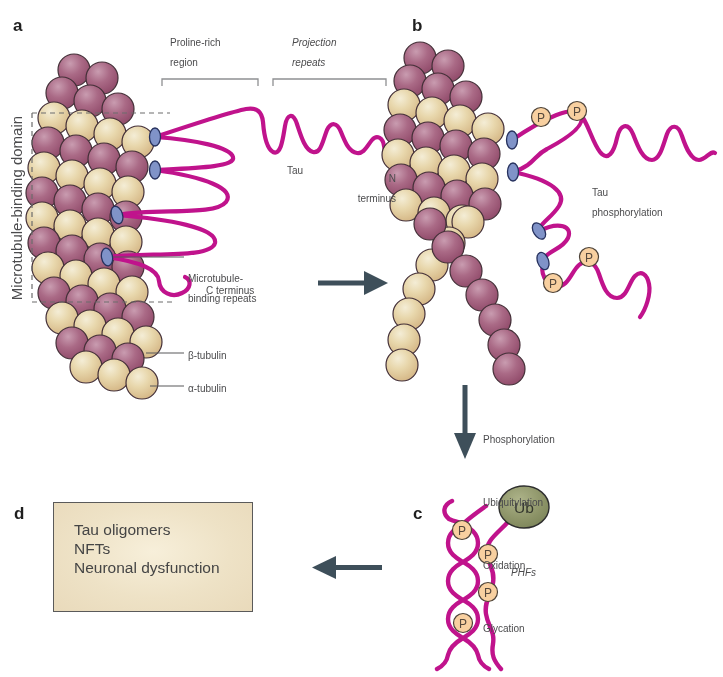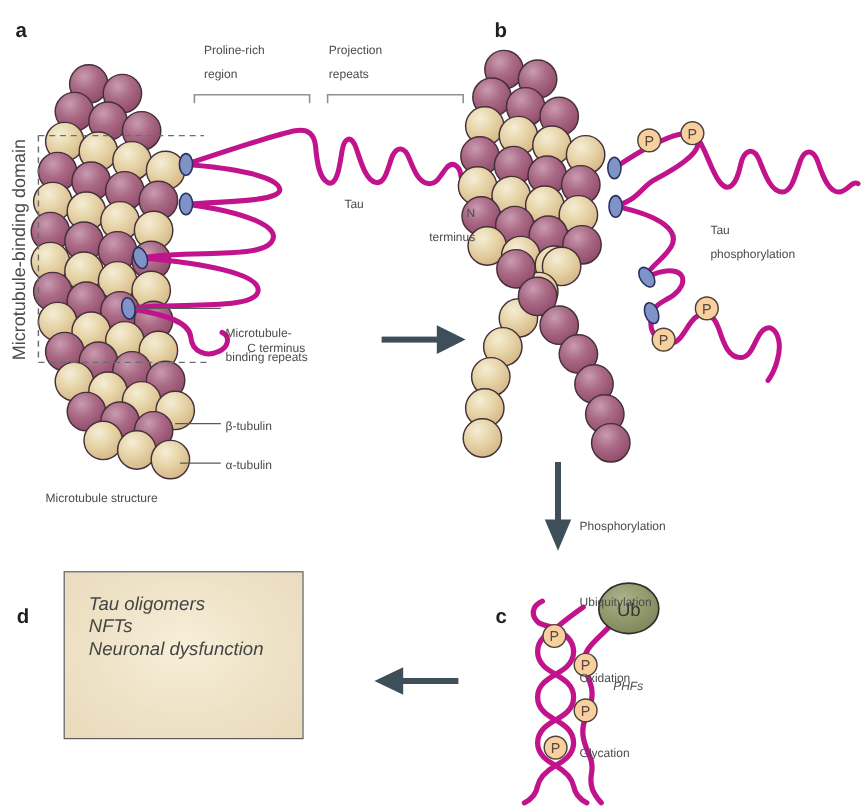--- a/index.html
+++ b/index.html
@@ -10,24 +10,23 @@
   .stage svg{position:absolute;left:0;top:0;}
   .lbl{position:absolute;font-size:10px;line-height:20px;color:#4b4b4d;white-space:pre;}
   .panel-letter{position:absolute;font-size:17px;font-weight:bold;color:#1f1f1f;}
   .vert{
     position:absolute;left:16px;top:208px;white-space:nowrap;
     transform:translate(-50%,-50%) rotate(-90deg);
     font-size:15px;color:#4b4b4d;
   }
   .right-align{text-align:right;}
   .outcome-box{
-    position:absolute;left:53px;top:476px;width:200px;height:140px;box-sizing:border-box;
+    position:absolute;left:53px;top:502px;width:200px;height:110px;box-sizing:border-box;
     border:1.6px solid #5a5a5a;
     background:radial-gradient(ellipse at 50% 45%, #f7efda 0%, #eee2c6 55%, #e9dabb 100%);
-    font-style:italic;
   }
   .outcome-box .inner{padding:17px 10px 0 20px;font-size:15.5px;line-height:19px;color:#454545;}
   .proc{line-height:21px;}
 </style>
 </head>
 <body>
 
 <div class="stage">
 
 <svg width="723" height="677" viewBox="0 0 723 677">
@@ -272,37 +271,36 @@
   </g>
 </svg>
 
 <div class="panel-letter" style="left:13px;top:16px;">a</div>
 <div class="panel-letter" style="left:412px;top:16px;">b</div>
 <div class="panel-letter" style="left:413px;top:504px;">c</div>
 <div class="panel-letter" style="left:14px;top:504px;">d</div>
 
 <div class="lbl" style="left:170px;top:33px;"><span>Proline-rich</span><br><span>region</span></div>
 
-<div class="lbl" style="left:274px;top:33px;"><span>Projection</span><br><span>repeats</span></div>
+<div class="lbl" style="left:292px;top:33px;font-style:italic;"><span>Projection</span><br><span>repeats</span></div>
 
 <div class="vert">Microtubule-binding domain</div>
 
 <div class="lbl" style="left:287px;top:161px;">Tau</div>
 
 <div class="lbl right-align" style="left:306px;top:169px;width:90px;"><span>N</span><br><span>terminus</span></div>
 
 <div class="lbl" style="left:188px;top:229px;margin-top:40px;"><span>Microtubule-</span><br><span>binding repeats</span></div>
 
 <div class="lbl" style="left:206px;top:281px;">C terminus</div>
 
 <div class="lbl" style="left:188px;top:346px;">β-tubulin</div>
 
 <div class="lbl" style="left:188px;top:379px;">α-tubulin</div>
 
-<div class="lbl" style="left:38px;top:406px;">Microtubule structure</div>
 
 <div class="lbl" style="left:592px;top:183px;"><span>Tau</span><br><span>phosphorylation</span></div>
 
 <div class="lbl proc" style="left:483px;top:387px;">
   <div>Phosphorylation</div>
   <div>Ubiquitylation</div>
   <div>Oxidation</div>
   <div>Glycation</div>
 </div>
 

